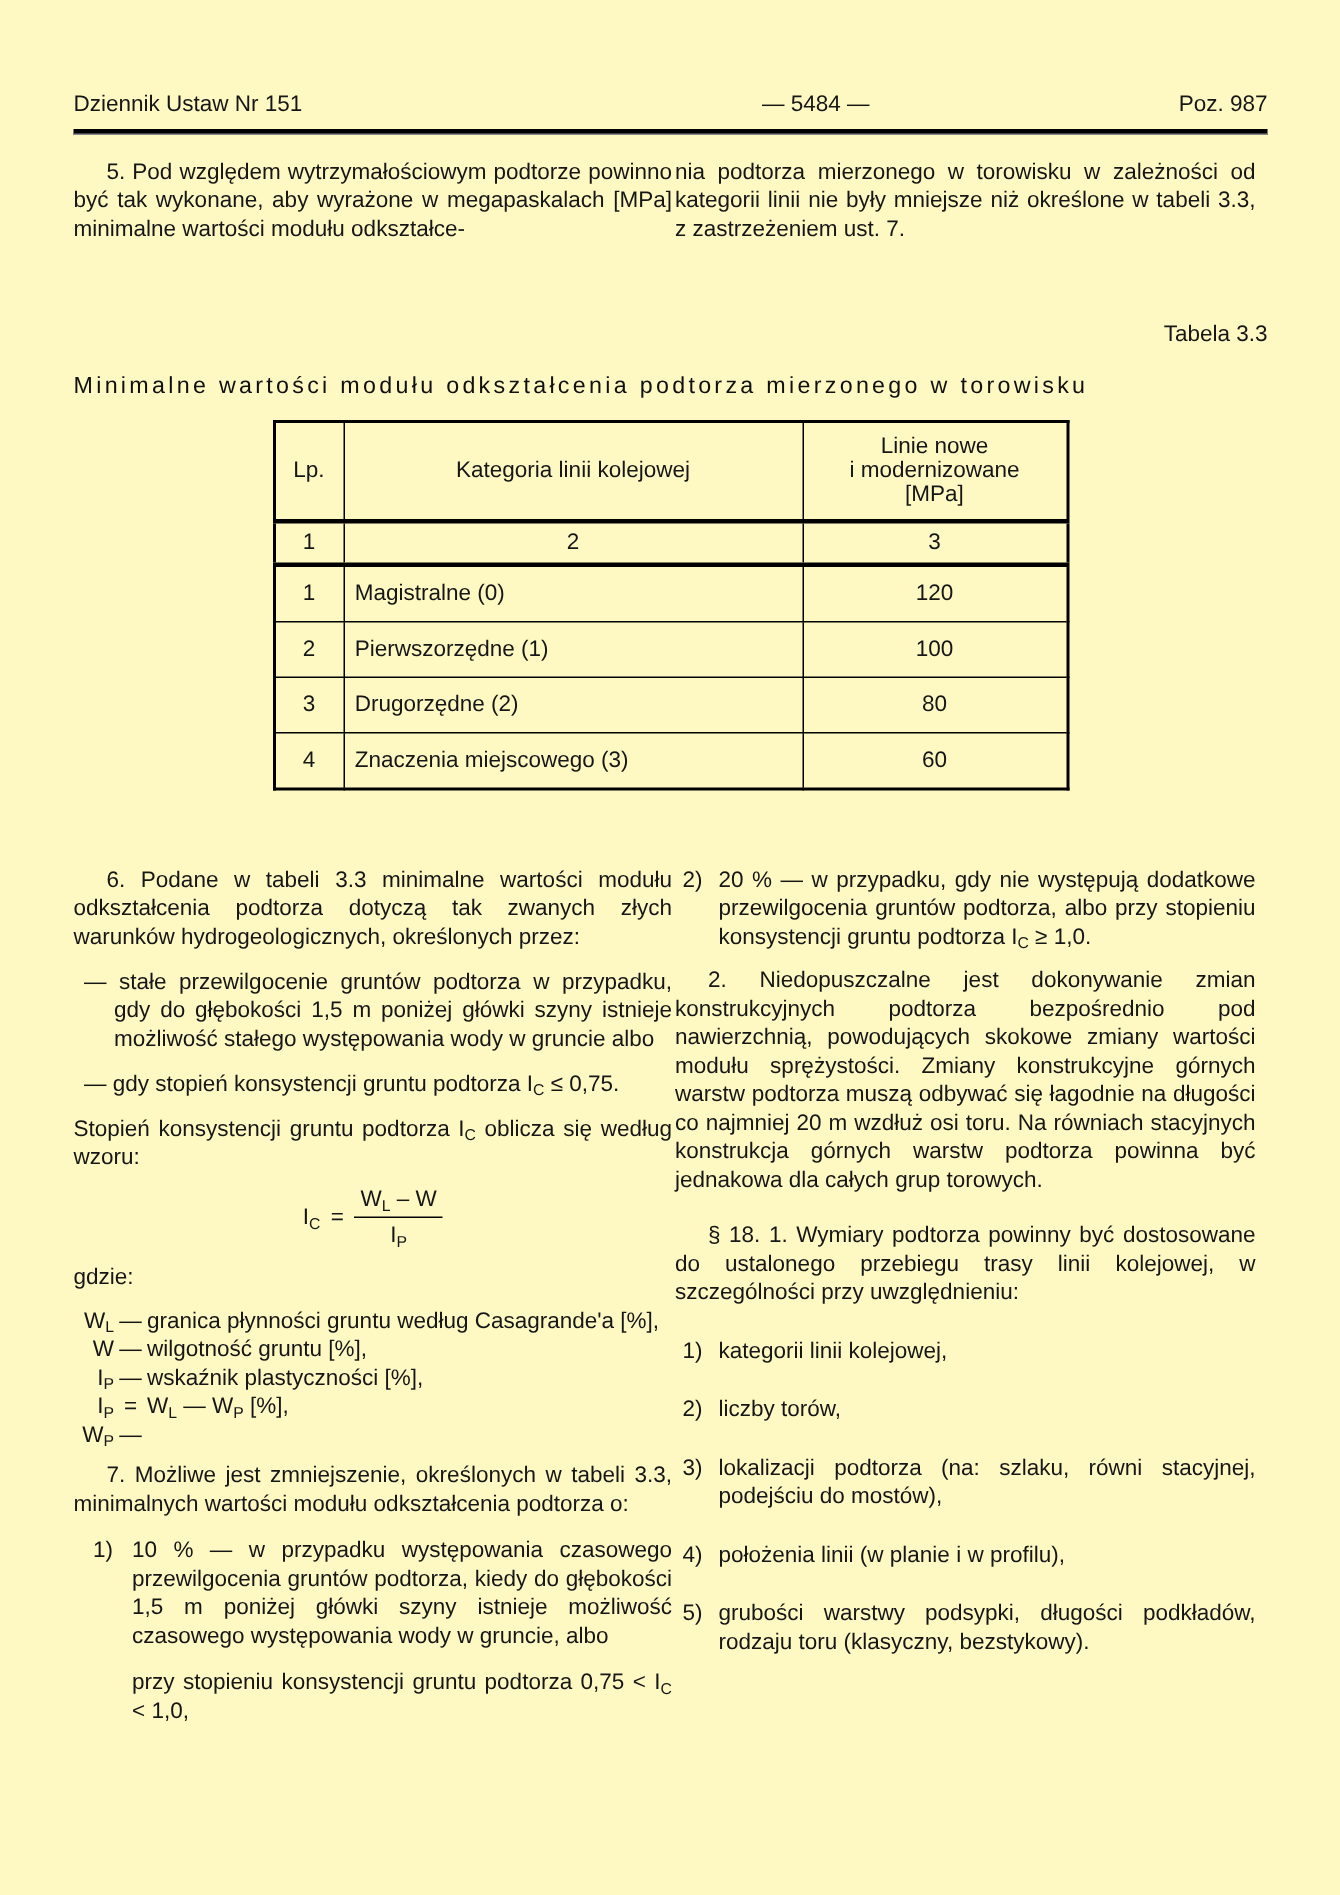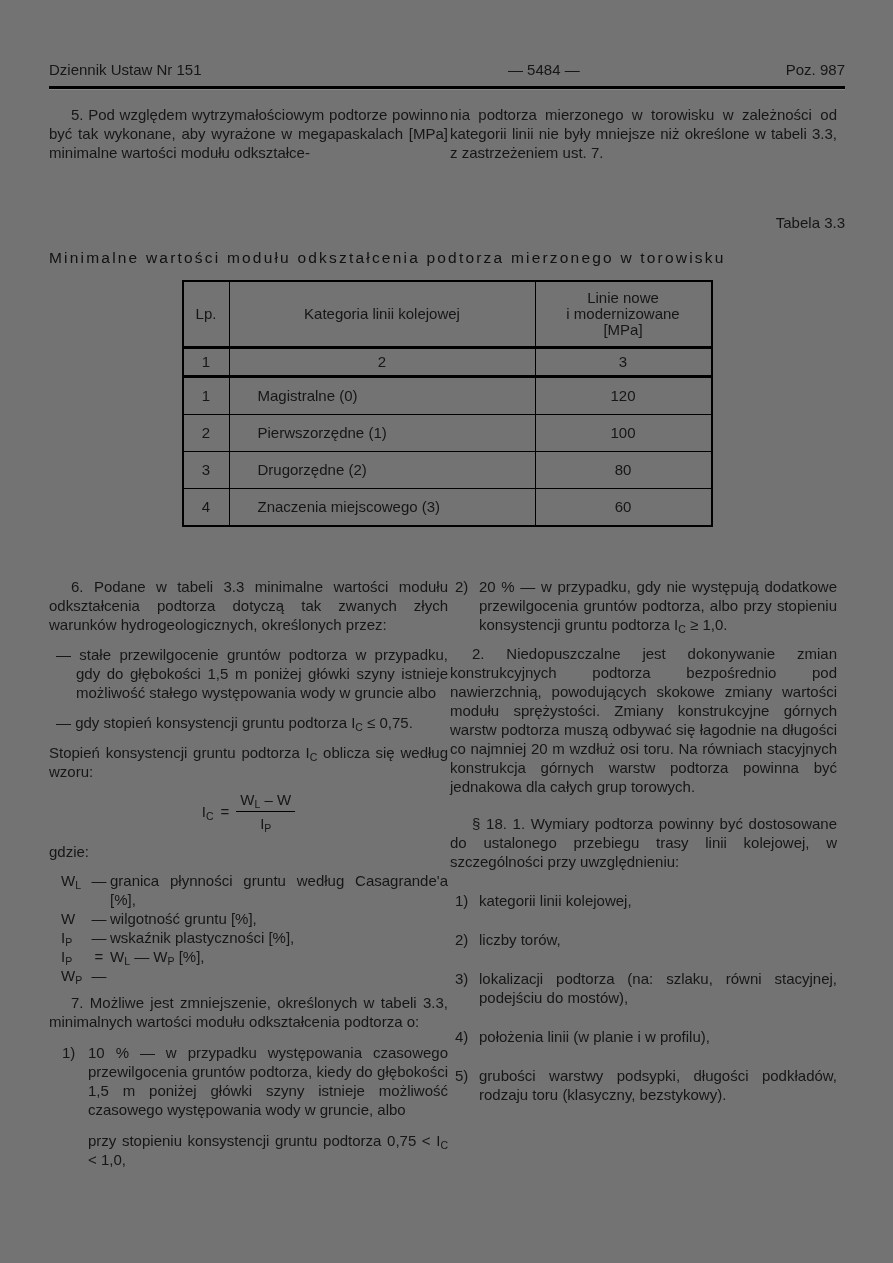--- a/index.html
+++ b/index.html
@@ -1,21 +1,21 @@
 <!DOCTYPE html>
 <html><head>
 <meta charset="utf-8">
 <style>
   html,body{margin:0;padding:0;background:#ffffff;}
   .page{
     position:relative;
     width:893px;height:1263px;
     box-sizing:border-box;
     padding:60px 48px 0 49px;
-    background:#737373;
+    background:#fef9c3;
     color:#161616;
     font-family:"Liberation Sans", sans-serif;
     font-size:15px;line-height:19px;
     overflow:hidden;
   }
   
   .hdr{display:flex;align-items:baseline;}
   .hdr .hl{flex:1;text-align:left;}
   .hdr .hc{flex:1;text-align:right;}
   .hdr .hr{flex:1;text-align:right;}
@@ -31,34 +31,34 @@
   .tab-label{margin-top:51px;text-align:right;}
   .tab-title{margin-top:16px;letter-spacing:2.2px;font-size:15.5px;color:#101010;}
   table.modtab{margin:13px auto 0;border-collapse:collapse;border:2px solid #000;width:525px;table-layout:fixed;}
   table.modtab td{border:1.5px solid #000;text-align:center;vertical-align:middle;padding:0;font-size:15px;line-height:16px;}
   table.modtab .c1{width:45px;}
   table.modtab .c2{width:305px;}
   table.modtab .c3{width:175px;}
   tr.hrow td{height:64px;white-space:pre-line;}
   tr.band td{height:26px;border-top:3px solid #000;border-bottom:3px solid #000;}
   tr.drow td{height:36px;}
-  tr.drow td.c2{text-align:left;padding-left:28px;}
+  tr.drow td.c2{text-align:left;padding-left:7px;}
   
   .main{margin-top:50px;}
   .dash-item{margin-top:11px;padding-left:27px;text-indent:-20px;text-align:justify;}
   .mt11{margin-top:11px;}
   .formula{margin-top:9px;text-align:center;}
   .formula .f-wrap{display:inline-flex;align-items:center;gap:7px;}
   .frac{display:inline-block;text-align:center;vertical-align:middle;}
   .frac .f-num{padding:0 4px 2px;border-bottom:1.5px solid #000;}
   .frac .f-den{padding-top:2px;}
   .gdzie{margin-top:9px;}
   .defs{margin-top:10px;}
   .def-row{display:flex;}
-  .def-row .dt{flex:none;width:27px;text-align:left;white-space:nowrap;margin-left:12px;}
+  .def-row .dt{flex:none;width:27px;text-align:right;white-space:nowrap;}
   .def-row .ds{flex:none;width:22px;text-align:center;}
   .def-row .dd{flex:1;text-align:justify;}
   .num-item{display:flex;margin-top:12px;}
   .num-item .n{flex:none;width:26px;}
   .num-item .it{flex:1;text-align:justify;}
   .pad-l{padding-left:13px;}
   .pad-r{padding-left:5px;}
   .pad-r .n{width:24px;}
   .cont{margin:12px 0 0 39px;text-align:justify;}
   .mt24{margin-top:24px;}

